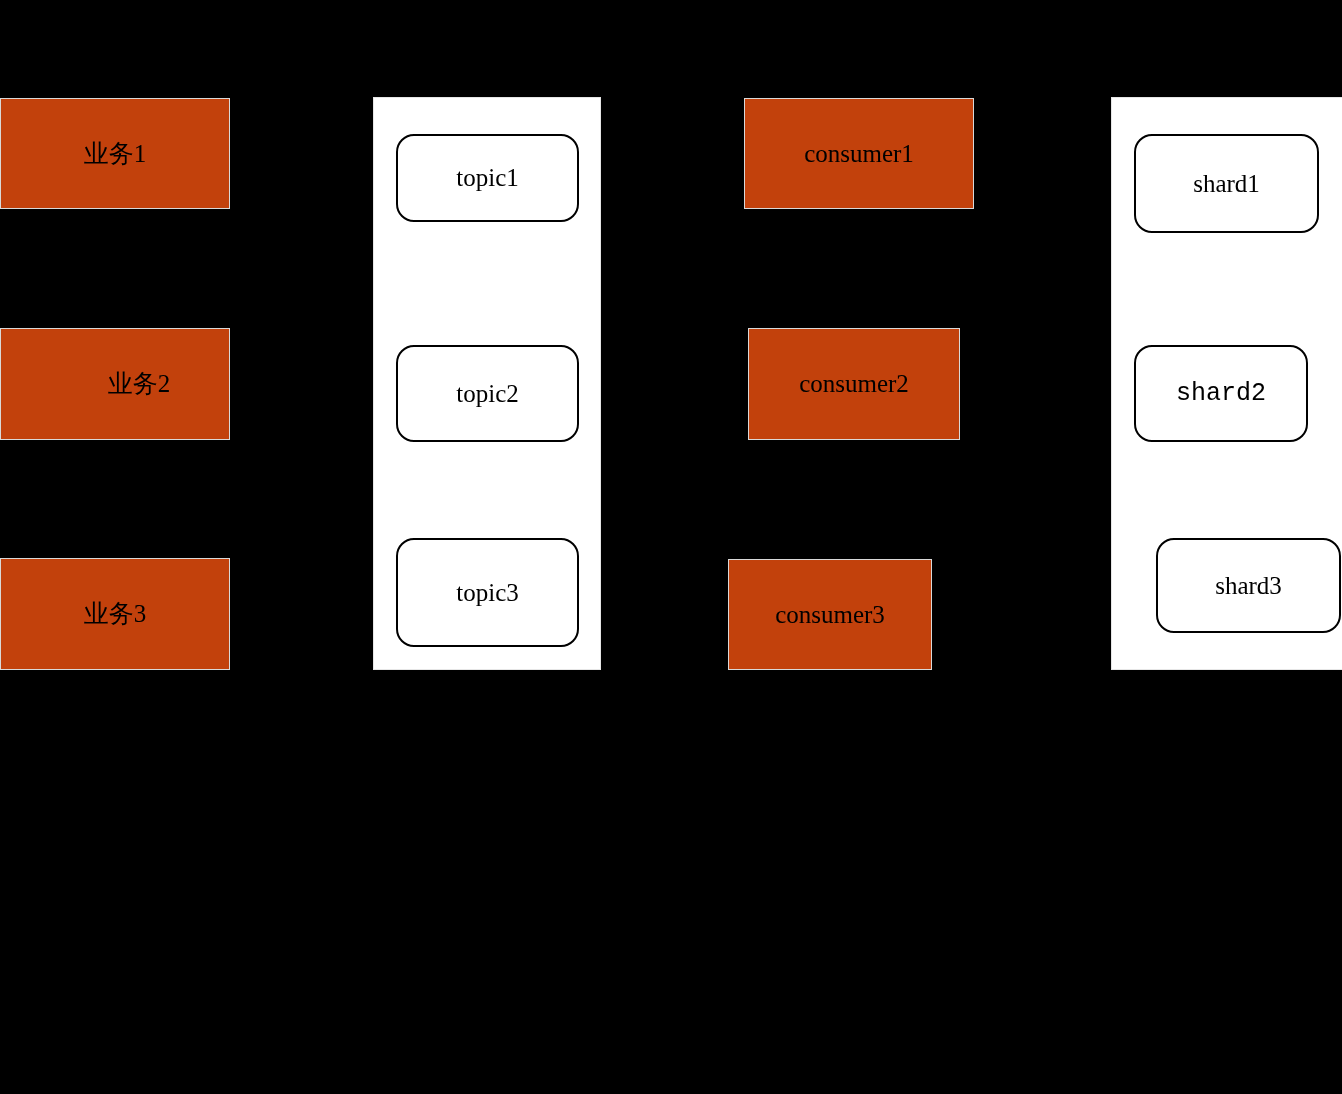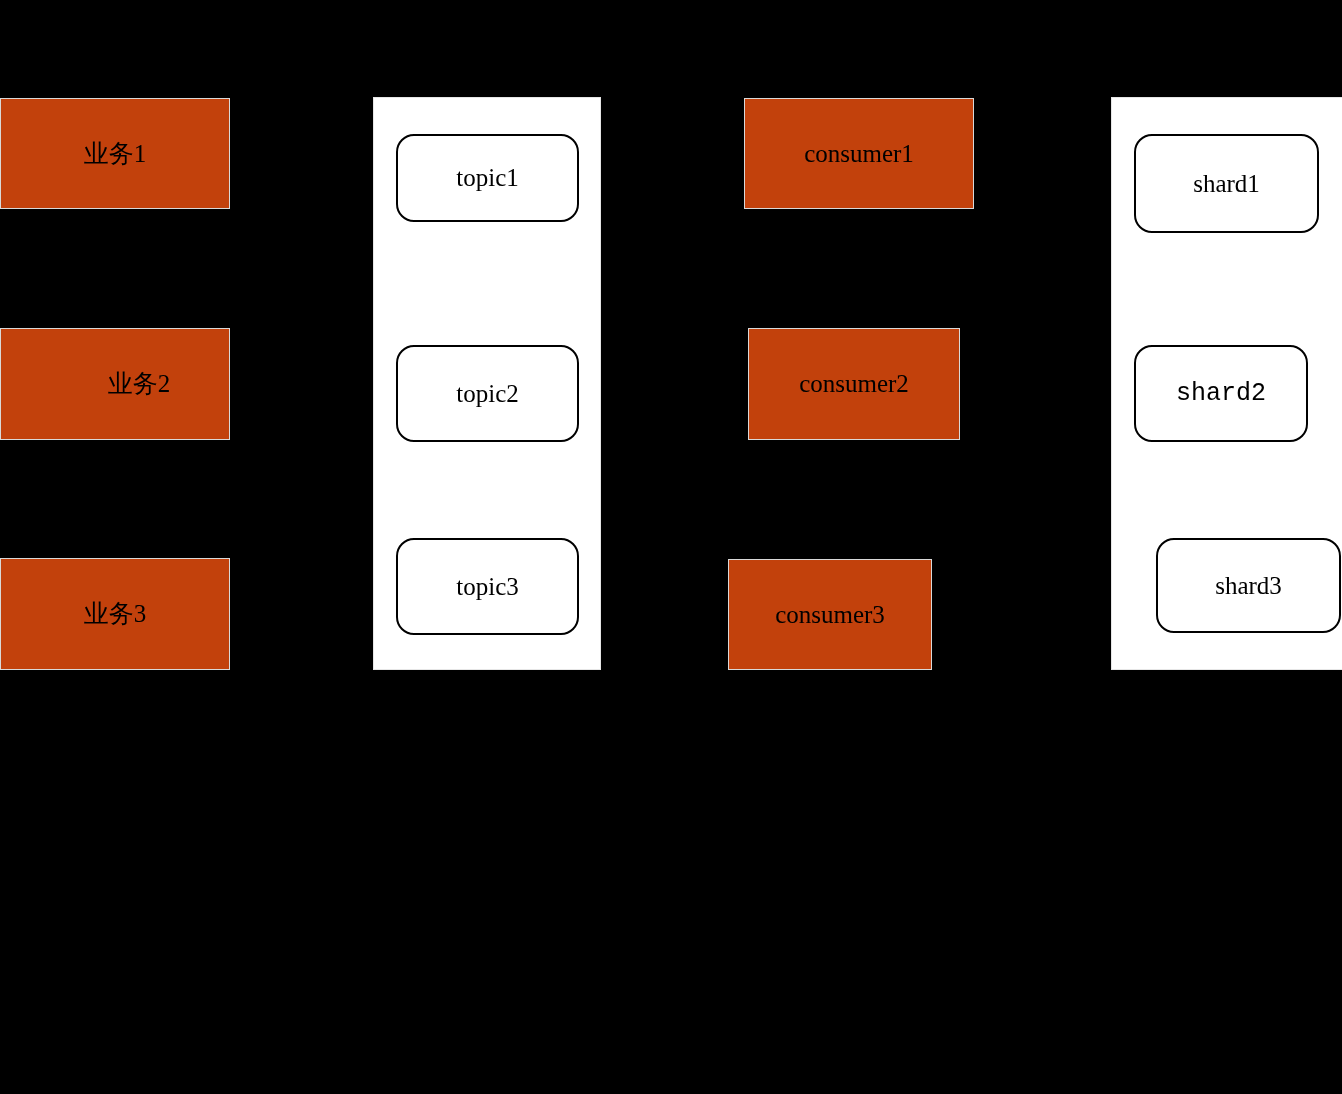--- a/index.html
+++ b/index.html
@@ -74,21 +74,21 @@
     <div class="node rect-node" style="left: 0px; top: 558px; width: 230px; height: 112px; align-items: center;">
       <span class="label">业务3</span>
     </div>
     <div class="panel" style="left: 373px; top: 97px; width: 228px; height: 573px;"></div>
     <div class="round-node" style="left: 396px; top: 134px; width: 183px; height: 88px;">
       <span class="label">topic1</span>
     </div>
     <div class="round-node" style="left: 396px; top: 345px; width: 183px; height: 97px;">
       <span class="label">topic2</span>
     </div>
-    <div class="round-node" style="left: 396px; top: 538px; width: 183px; height: 97px;">
+    <div class="round-node" style="left: 396px; top: 538px; width: 183px; height: 109px;">
       <span class="label">topic3</span>
     </div>
     <div class="node rect-node" style="left: 728px; top: 98px; width: 230px; height: 111px; margin-left: 16px;">
       <span class="label">consumer1</span>
     </div>
     <div class="node rect-node" style="left: 728px; top: 328px; width: 212px; height: 112px; margin-left: 20px;">
       <span class="label">consumer2</span>
     </div>
     <div class="node rect-node" style="left: 728px; top: 559px; width: 204px; height: 111px;">
       <span class="label">consumer3</span>

